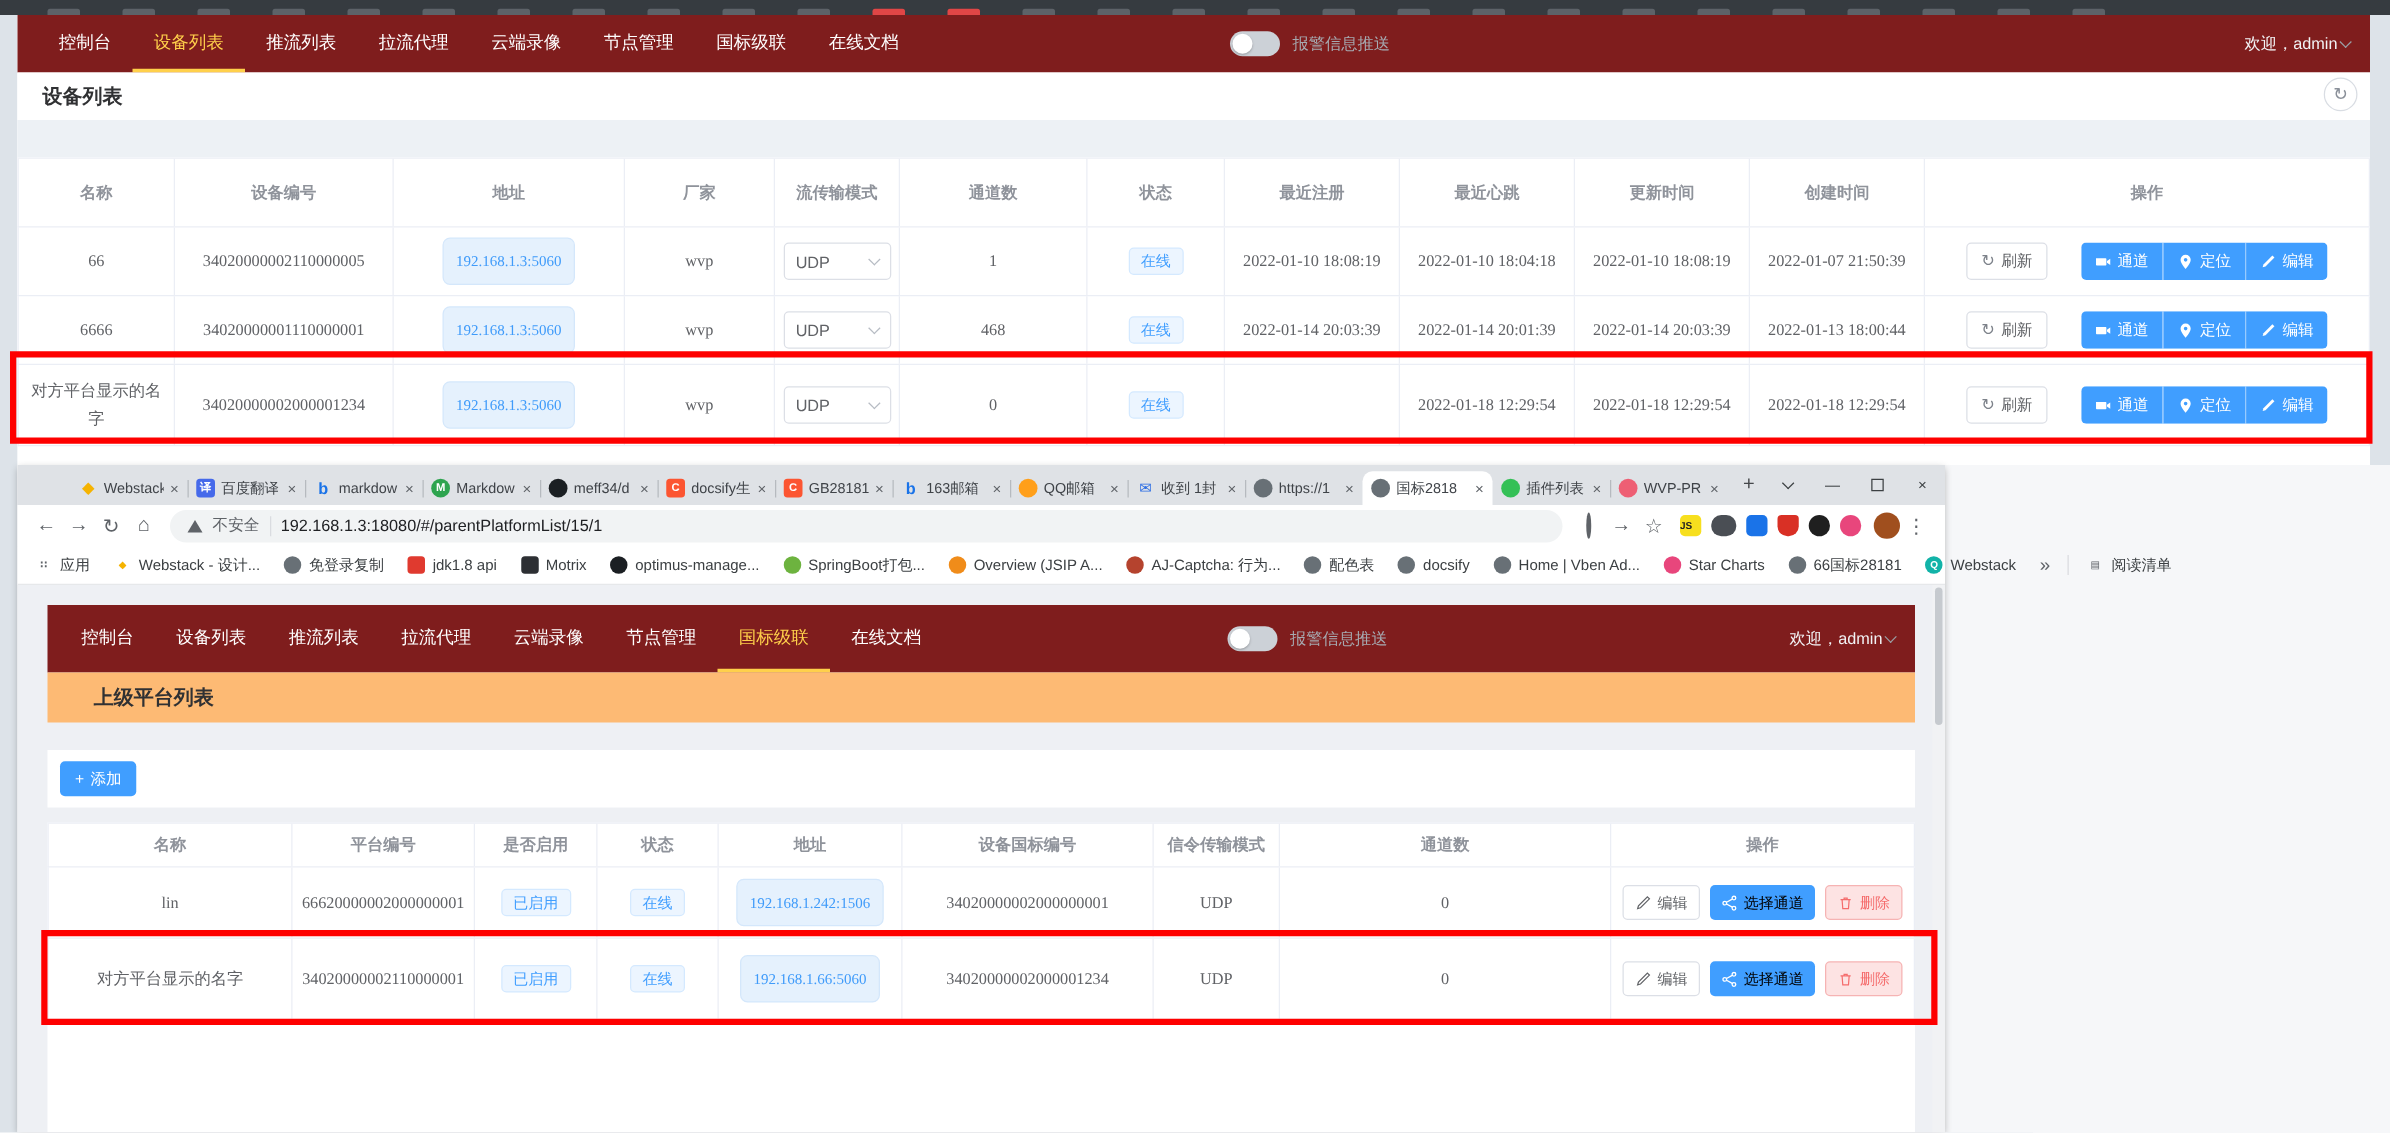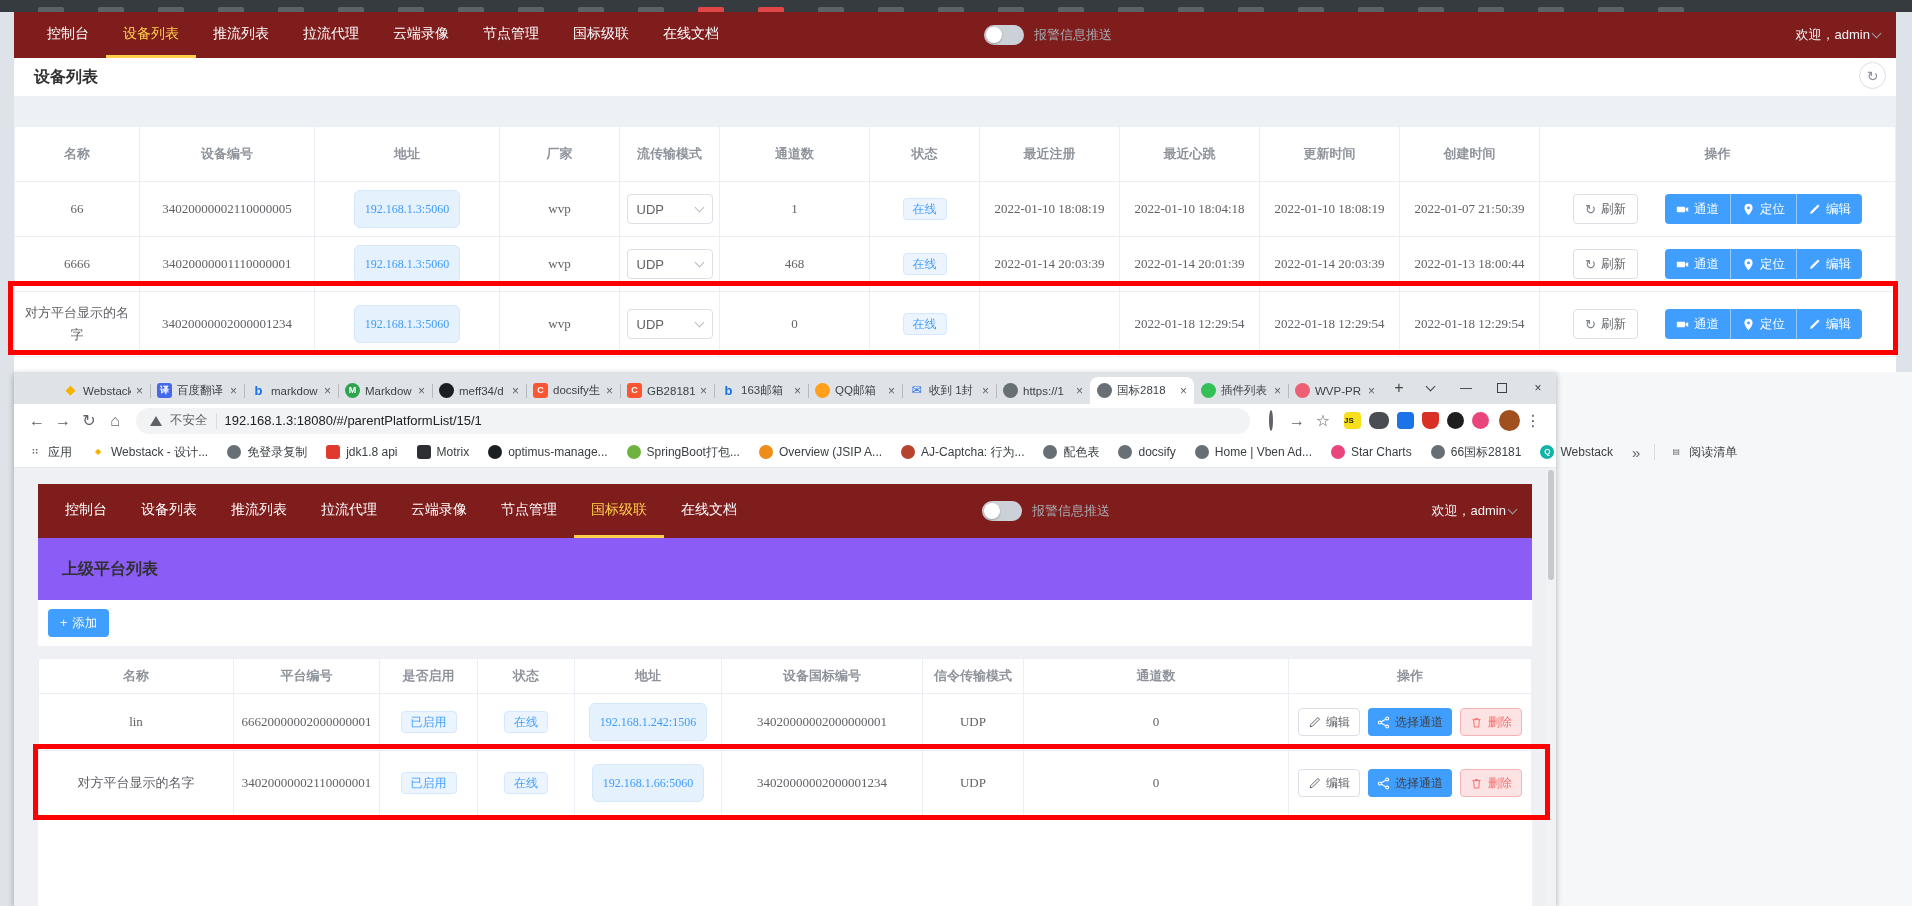--- a/index.html
+++ b/index.html
@@ -143,36 +143,36 @@
   .f-captcha { background:#b5432e; }
   .f-starcharts { background:#e8467c; }
   .f-livegbs { background:#12b3a8; }
   .f-reading { background:none; color:#5f6368; font-size:12px; }
   .bm-right { margin-left:auto; display:flex; align-items:center; gap:14px; }
   .bm-sep { width:1px; height:16px; background:#dadce0; }
 
   
   .page { position:absolute; left:0; top:96px; width:1542px; height:438px; background:#eef0f4; overflow:hidden; }
   .nav2 { position:absolute; left:24px; top:16px; width:1494px; height:54px; padding-left:10px; }
-  .titlebar2 { position:absolute; left:24px; top:70px; width:1494px; height:62px; background:#8b5cf6;
-               display:flex; align-items:center; padding-left:24px; }
+  .titlebar2 { position:absolute; left:24px; top:70px; width:1494px; height:40px; background:#fdba74;
+               display:flex; align-items:center; padding-left:37px; }
   .panel-add { position:absolute; left:24px; top:132px; width:1494px; height:46px; background:#fff; }
   .btn-add { position:absolute; left:10px; top:9px; height:28px; background:#409eff; color:#fff;
              border:none; border-radius:4px; font-size:12.5px; padding:0 12px; display:inline-flex;
              align-items:center; gap:5px; font-family:inherit; }
   .tbl2 { position:absolute; left:24px; top:190px; width:1494px; height:248px; background:#fff;
           border-top:1px solid #ebeef5; }
   .tbl2 .th { height:34px; }
   .tbl2 .td { height:56px; font-size:13px; color:#606266; }
   .tbl2 .tr.r2 .td { height:64px; }
   .d1{width:195px}.d2{width:146px}.d3{width:98px}.d4{width:97px}.d5{width:147px}
   .d6{width:201px}.d7{width:101px}.d8{width:265px}.d9{width:243px}
   .btn-sm { height:28px; font-size:12px; padding:0 9px; }
   .btn-danger { background:#fde3e3; border:1px solid #f6b3b3; color:#f56c6c; }
-  .btn-blue2 { background:#409eff; color:#404040; border-radius:4px; }
+  .btn-blue2 { background:#409eff; color:#000000; border-radius:4px; }
   .mgl { margin-left:8px; }
   .scroll2 { position:absolute; right:0; top:96px; width:10px; height:438px; background:#f1f2f4; }
   .scroll2 .thumb { position:absolute; left:2px; top:2px; width:6px; height:110px; background:#c6cacf; border-radius:3px; }
 </style>
 </head>
 <body>
 
 <div class="stage">
 
   <div class="top-strip">

